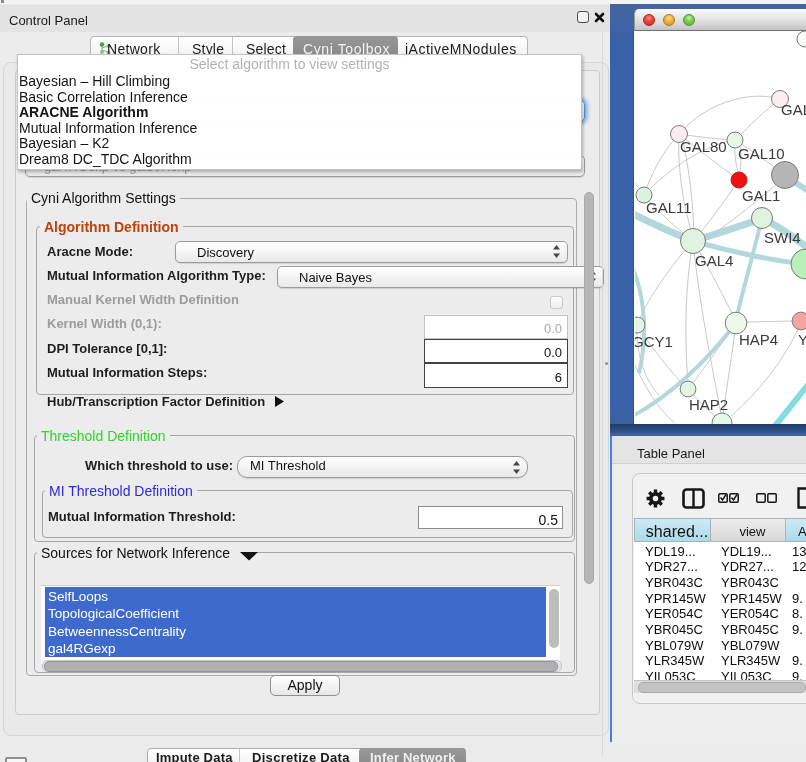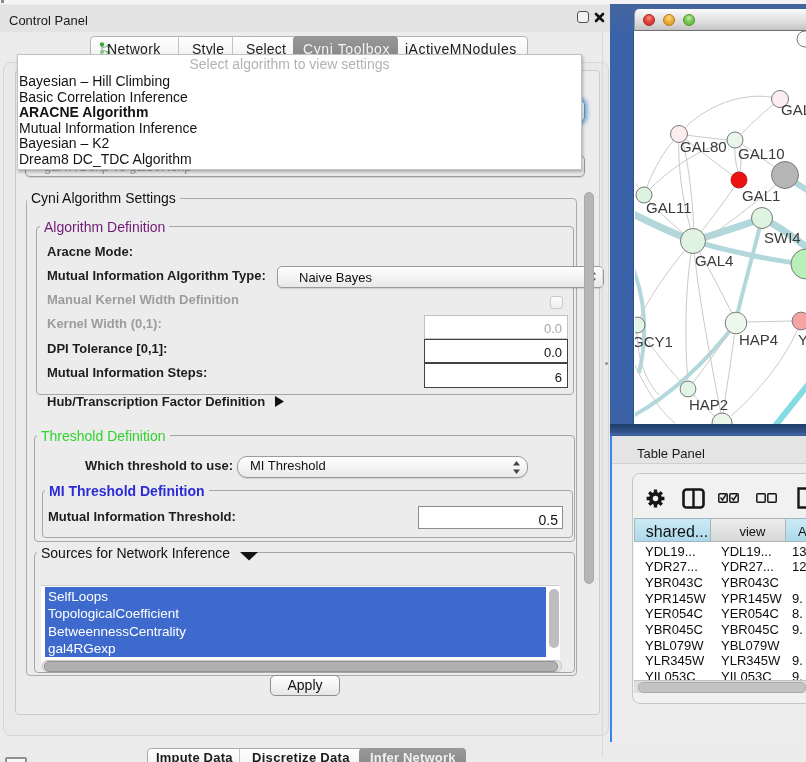--- a/index.html
+++ b/index.html
@@ -60,22 +60,29 @@
 
     <div class="combo" style="left:25px;top:96px;width:558px;height:20px;box-shadow:0 0 4px 2px #6aa1dc;border-color:#5591cf;"></div>
     <div class="combo" style="left:25px;top:151px;width:558px;height:20px;">
       <div class="ct" style="left:18px;color:#9a9a9a;">gal4RGexp vs gal80Rexp</div>
     </div>
 
     <div class="grp" style="left:26px;top:194px;width:549px;height:476px;border-color:#ababab;"></div>
     <div class="gtitle" style="left:27px;top:187px;">Cyni Algorithm Settings</div>
 
     <div class="grp" style="left:36px;top:222px;width:536px;height:167px;"></div>
-    <div class="gtitle" style="left:40px;top:216px;color:#701a75;">Algorithm Definition</div>
+    <div class="gtitle" style="left:40px;top:216px;color:#c2410c;font-weight:bold;">Algorithm Definition</div>
     <div class="lbl" style="left:47px;top:240px;">Aracne Mode:</div>
+    <div class="combo" style="left:175px;top:237px;width:391px;height:20px;">
+      <div class="ct">Discovery</div>
+      <svg class="spin" width="9" height="15" viewBox="0 0 9 15">
+          <path d="M4.5 1 L8 5.5 L1 5.5 Z" fill="#444"></path>
+          <path d="M4.5 14 L1 9.5 L8 9.5 Z" fill="#444"></path>
+        </svg>
+    </div>
     <div class="lbl" style="left:47px;top:264px;">Mutual Information Algorithm Type:</div>
     <div class="combo" style="left:277px;top:262px;width:289px;height:20px;padding-left:36px;">
       <div class="ct">Naive Bayes</div>
       <svg class="spin" width="9" height="15" viewBox="0 0 9 15">
           <path d="M4.5 1 L8 5.5 L1 5.5 Z" fill="#444"></path>
           <path d="M4.5 14 L1 9.5 L8 9.5 Z" fill="#444"></path>
         </svg>
     </div>
     <div class="glbl" style="left:47px;top:288px;">Manual Kernel Width Definition</div>
     <div class="abs" style="left:550px;top:292px;width:11px;height:11px;border:1px solid #c9c9c9;border-radius:3px;background:linear-gradient(#fdfdfd,#ededed);"></div>
@@ -101,21 +108,21 @@
     <div class="lbl" style="left:85px;top:454px;">Which threshold to use:</div>
     <div class="combo" style="left:237px;top:452px;width:289px;height:20px;border-radius:10px;">
       <div class="ct" style="left:12px;top:1px;">MI Threshold</div>
       <svg class="spin" style="top:3px;" width="9" height="15" viewBox="0 0 9 15">
           <path d="M4.5 1 L8 5.5 L1 5.5 Z" fill="#444"></path>
           <path d="M4.5 14 L1 9.5 L8 9.5 Z" fill="#444"></path>
         </svg>
     </div>
 
     <div class="grp" style="left:42px;top:486px;width:529px;height:46px;"></div>
-    <div class="gtitle" style="left:45px;top:480px;color:#2b2bd6;font-weight:bold;">MI Threshold Definition</div>
+    <div class="gtitle" style="left:45px;top:480px;color:#2b2bd6;">MI Threshold Definition</div>
     <div class="lbl" style="left:48px;top:505px;">Mutual Information Threshold:</div>
     <div class="fld" style="left:418px;top:502px;width:143px;height:21px;border:1px solid #8d8d8d;font-size:14px;">
         <span style="top:5px;right:4px;">0.5</span>
       </div>
 
     <div class="grp" style="left:34px;top:548px;width:539px;height:119px;"></div>
     <div class="gtitle" style="left:37px;top:542px;padding-right:12px;">Sources for Network Inference</div>
     <svg class="abs" style="left:239px;top:547px;" width="20" height="10" viewBox="0 0 20 10">
         <path d="M1 1 L19 1 L10 9.5 Z" fill="#131313"></path>
       </svg>

